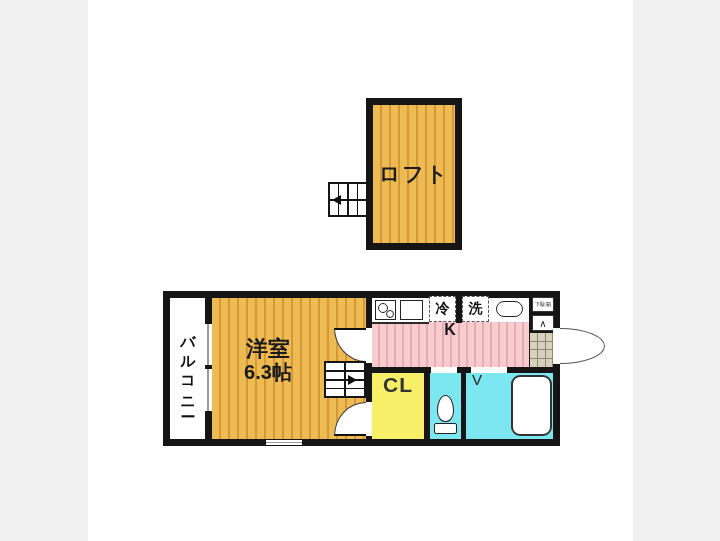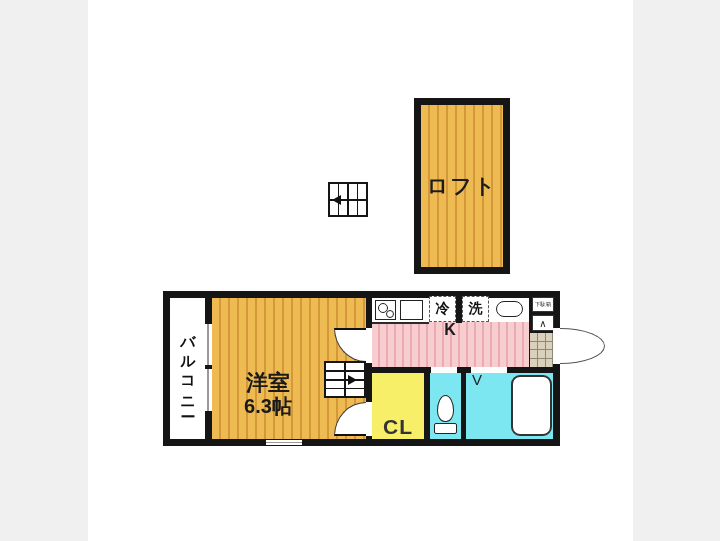--- a/index.html
+++ b/index.html
@@ -11,21 +11,21 @@
   
   .margin-left{left:0;top:0;width:88px;height:541px;background:#f0f0f0;}
   .margin-right{left:633px;top:0;width:87px;height:541px;background:#f0f0f0;}
   
   .watermark{left:330px;top:281px;width:180px;font-size:12px;font-weight:700;
     color:#b5b5b5;letter-spacing:1.5px;opacity:.8;white-space:nowrap;z-index:50;}
   
   .wood{background:repeating-linear-gradient(90deg,#eebb52 0 7px,#d4983a 7px 9px);}
   .pinkfloor{background:repeating-linear-gradient(90deg,#f7cdd0 0 6px,#e9abb1 6px 8px);}
   
-  .loft-outer{left:366px;top:98px;width:96px;height:176px;background:#151515;margin-left:48px;}
+  .loft-outer{left:366px;top:98px;width:96px;height:152px;background:#151515;}
   .loft-inner{position:absolute;left:7px;top:7px;right:7px;bottom:7px;
     display:flex;align-items:center;justify-content:center;}
   .loft-label{font-size:21px;font-weight:600;letter-spacing:2px;color:#1c1c1c;}
   .stairs{background-color:#fff;border:2px solid #151515;box-sizing:border-box;}
   .stairs-loft{left:328px;top:182px;width:40px;height:35px;
     background-image:
       linear-gradient(180deg,transparent calc(50% - 1px),#151515 calc(50% - 1px),#151515 calc(50% + 1px),transparent calc(50% + 1px)),
       repeating-linear-gradient(90deg,transparent 0 8px,#151515 8px 9.5px);}
   .stairs-main{left:324px;top:361px;width:42px;height:37px;
     background-image:
@@ -41,21 +41,21 @@
   .main-outer{left:163px;top:291px;width:397px;height:155px;background:#151515;}
   .balcony{left:170px;top:298px;width:35px;height:141px;background:#fff;
     display:flex;align-items:center;justify-content:center;}
   .balcony-text{writing-mode:vertical-rl;text-orientation:upright;
     font-size:15px;font-weight:600;letter-spacing:4px;color:#111;}
   .bal-wall{left:205px;top:298px;width:7px;height:141px;background:#151515;}
   .bal-window{background:linear-gradient(90deg,#fff 0 2px,#9a9a9a 2px 4.5px,#fff 4.5px);}
   .bal-window.w1{left:205px;top:324px;width:7px;height:41px;}
   .bal-window.w2{left:205px;top:369px;width:7px;height:42px;}
   .western-room{left:212px;top:298px;width:154px;height:141px;}
-  .room-labels{left:198px;top:336px;width:140px;text-align:center;line-height:1.15;margin-top:34px;}
+  .room-labels{left:198px;top:336px;width:140px;text-align:center;line-height:1.15;}
   .room-name{font-size:22px;font-weight:600;}
   .room-size{font-size:20px;font-weight:600;}
   .room-right-wall{left:366px;top:298px;width:6px;height:141px;background:#151515;}
   .door-opening{background:#fff;}
   .door-opening.top{left:365px;top:328px;width:8px;height:35px;}
   .door-opening.bottom{left:365px;top:402px;width:8px;height:34px;}
   .door-arc-top{left:334px;top:328px;width:32px;height:34px;background:#fff;box-sizing:border-box;
     border-bottom-left-radius:100%;border-left:1.5px solid #3a3a3a;border-bottom:1.5px solid #3a3a3a;
     border-top:2px solid #111;}
   .door-arc-bottom{left:334px;top:402px;width:32px;height:34px;background:#fff;box-sizing:border-box;
@@ -90,21 +90,21 @@
     border:1.6px solid #555;border-left:none;border-radius:0 100% 100% 0 / 0 50% 50% 0;}
   .kitchen-floor{left:372px;top:322px;width:157px;height:45px;}
   .kitchen-labels{left:400px;top:321px;width:100px;text-align:center;line-height:1.1;z-index:5;}
   .k-letter{font-size:16px;font-weight:600;}
   .k-size{font-size:16px;font-weight:600;}
   .kitchen-bottom-wall{left:366px;top:367px;width:187px;height:6px;background:#151515;}
   .gap-toilet{left:431px;top:367px;width:26px;height:6px;background:#fff;}
   .gap-bath{left:471px;top:367px;width:36px;height:6px;background:#fff;}
   
   .closet{left:372px;top:373px;width:52px;height:66px;background:#f6ef67;
-    display:flex;align-items:flex-end;justify-content:center;}
+    display:flex;align-items:flex-start;justify-content:center;}
   .closet-label{font-size:21px;font-weight:600;color:#333;letter-spacing:1px;}
   .cl-wall{left:424px;top:373px;width:6px;height:66px;background:#151515;}
   .toilet-room{left:430px;top:373px;width:31px;height:66px;background:#7de7f1;}
   .toilet-bowl{left:437px;top:395px;width:17px;height:27px;background:#fff;border:1.6px solid #222;
     border-radius:50% 50% 46% 46% / 58% 58% 42% 42%;box-sizing:border-box;}
   .toilet-tank{left:434px;top:423px;width:23px;height:11px;background:#fff;border:1.6px solid #222;
     border-radius:2px;box-sizing:border-box;}
   .toilet-wall{left:461px;top:373px;width:5px;height:66px;background:#151515;}
   .bathroom{left:466px;top:373px;width:87px;height:66px;background:#7de7f1;}
   .bath-door-mark{left:472px;top:371px;font-size:15px;font-weight:500;color:#222;}

